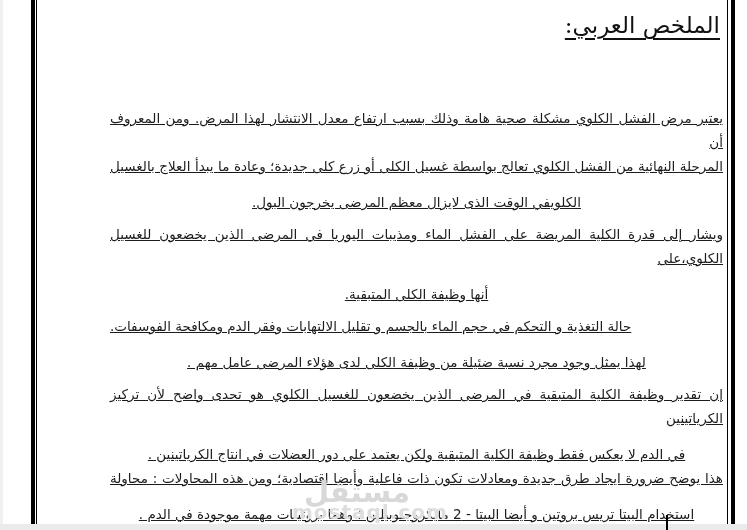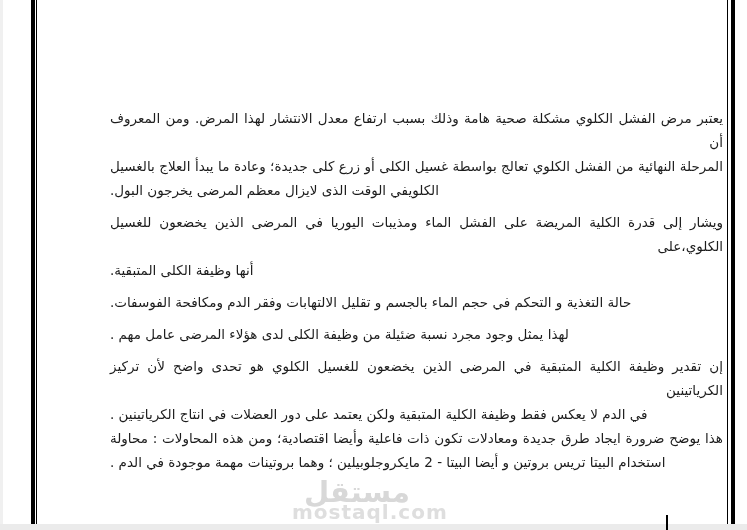--- a/index.html
+++ b/index.html
@@ -27,25 +27,26 @@
     text-underline-offset:5px;
     font-family:"DejaVu Serif","DejaVu Sans",serif;
   }
   
   .doc-body{
     position:absolute;top:106px;left:110px;width:613px;
     direction:rtl;
     color:#1c1c1c;
     font-size:13.5px;
     font-family:"DejaVu Sans",sans-serif;
+    text-decoration:underline;
   }
   .para + .para{margin-top:8px;}
   .line{line-height:24px;white-space:nowrap;}
   .al-j{white-space:normal;text-align:justify;text-align-last:justify;}
-  .al-c{text-align:left;}
+  .al-c{text-align:center;margin-top:12px;}
   .al-l{text-align:left;}
   
   .caret{position:absolute;left:666px;top:515px;width:2px;height:15px;background:#000;}
   
   .watermark{
     position:absolute;left:292px;top:477px;width:130px;
     text-align:center;pointer-events:none;
   }
   .wm-logo{
     font-size:29px;font-weight:bold;color:#d8d8d8;
@@ -63,20 +64,21 @@
 
 <div class="screen">
 
   <div class="edge-strip"></div>
   <div class="bl-thick"></div>
   <div class="bl-thin"></div>
   <div class="br-thin"></div>
   <div class="br-thick"></div>
   <div class="bottom-strip"></div>
 
+  <h1 class="title">الملخص العربي:</h1>
 
   <div class="doc-body" dir="rtl">
 
     <div class="para">
       <div class="line al-j">يعتبر مرض الفشل الكلوي مشكلة صحية هامة وذلك بسبب ارتفاع معدل الانتشار لهذا المرض. ومن المعروف أن</div>
       <div class="line al-j">المرحلة النهائية من الفشل الكلوي تعالج بواسطة غسيل الكلى أو زرع كلى جديدة؛ وعادة ما يبدأ العلاج بالغسيل</div>
       <div class="line al-c">الكلويفي الوقت الذى لايزال معظم المرضى يخرجون البول.</div>
     </div>
 
     <div class="para">

